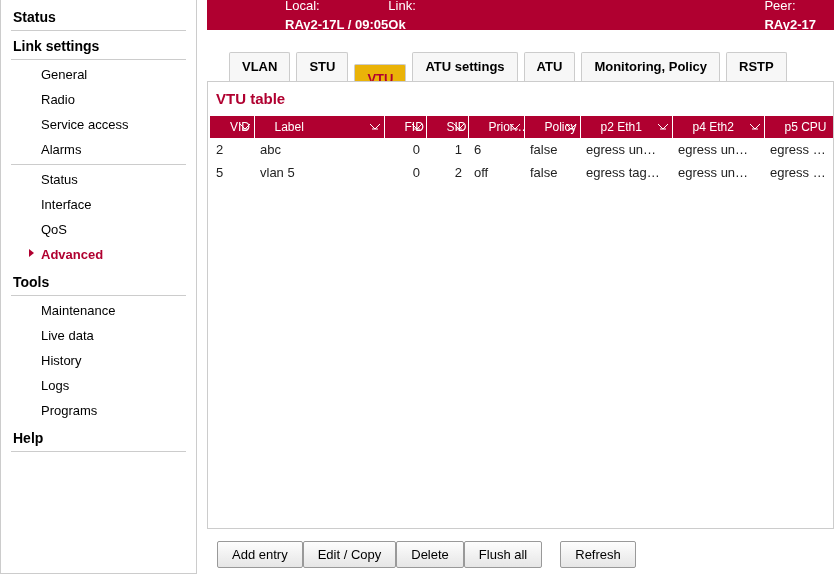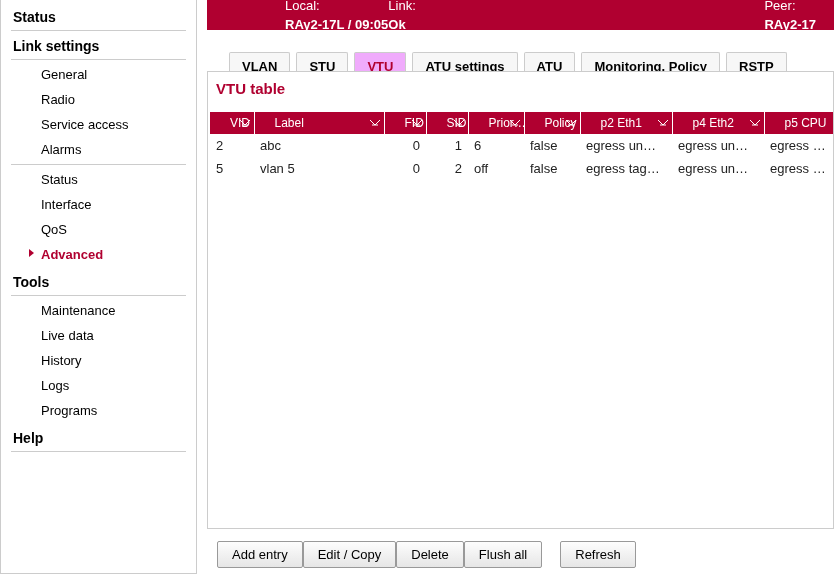--- a/index.html
+++ b/index.html
@@ -92,30 +92,31 @@
       border-bottom: none;
       background: #f7f7f7;
       font-weight: bold;
       font-size: 13px;
       cursor: pointer;
       border-radius: 2px 2px 0 0;
       position: relative;
       top: 12px;
     }
     .tab.active {
-      background: #f0abfc;
+      background: #eab308;
       color: #b00030;
-      border-bottom: 3px solid #b91c1c;
+      border-bottom: 1px solid #b91c1c;
+      margin-top: 12px;
     }
     
     .table-title {
       color: #b00030;
       font-weight: bold;
       font-size: 15px;
-      padding: 8px 0 15px 8px;
+      padding: 8px 0 9px 8px;
     }
     .vtu-table {
       border-collapse: collapse;
       width: calc(100% - 2px);
       table-layout: fixed;
       margin-left: 2px;
     }
     .vtu-table th {
       background: #b00030;
       color: #fff;

